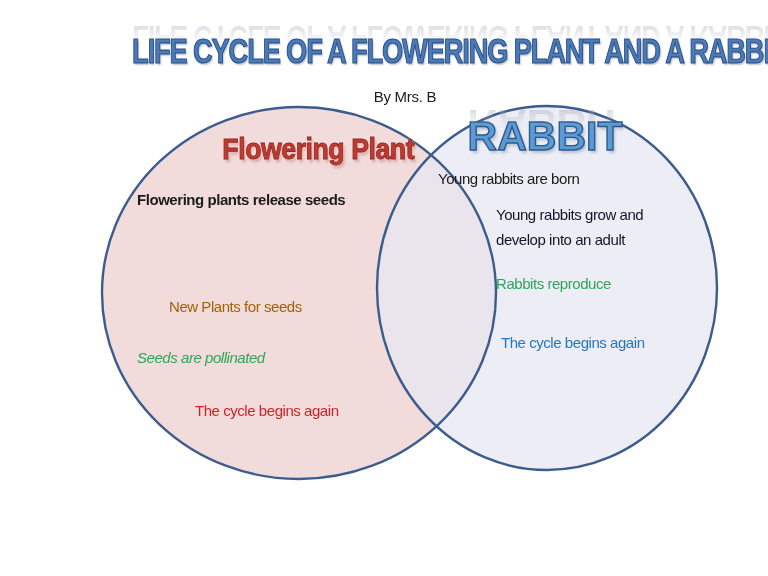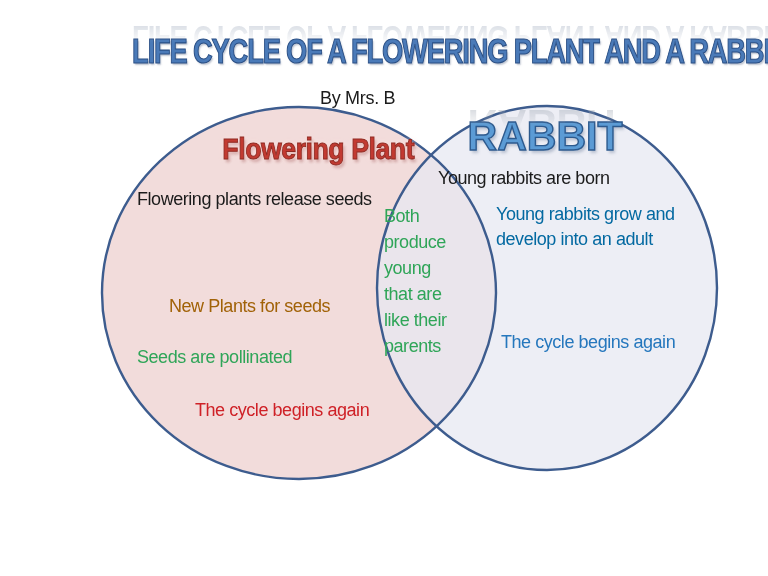--- a/index.html
+++ b/index.html
@@ -20,22 +20,22 @@
   }
   .title-reflection-row { margin-top:-12px; line-height:1; }
   .title-reflection {
     display:inline-block; font-size:35px; font-weight:700; letter-spacing:-1.5px;
     transform:scaleX(0.78) scaleY(-1); transform-origin:center top; white-space:nowrap;
     opacity:0.45; filter:blur(0.4px); text-shadow:none; -webkit-text-stroke-width:0;
     -webkit-mask-image:linear-gradient(to bottom, transparent 35%, rgba(0,0,0,0.9) 100%);
     mask-image:linear-gradient(to bottom, transparent 35%, rgba(0,0,0,0.9) 100%);
   }
 
-  .byline { position:absolute; top:88px; left:280px; width:170px; 
-            font-size:18px; letter-spacing:-0.3px; }
+  .byline { position:absolute; top:88px; left:280px; width:170px; text-align:center;
+            font-size:15px; letter-spacing:-0.3px; }
 
   
   .plant-heading-wrap { position:absolute; left:88px; top:134px; width:294px; text-align:right; line-height:1.1; }
   .plant-heading {
     display:inline-block; font-size:29px; font-weight:700; letter-spacing:-0.5px;
     transform:scaleX(0.92); -webkit-text-stroke-width:0.9px;
     text-shadow:0 0 7px rgba(255,226,224,0.95), 2px 3px 3px rgba(140,60,60,0.40);
     white-space:nowrap;
   }
   .rabbit-heading-wrap { position:absolute; left:395px; top:116px; width:220px; text-align:center; }
@@ -49,26 +49,26 @@
   .rabbit-reflection-row { margin-top:-13px; line-height:1; }
   .rabbit-reflection {
     display:inline-block; font-size:41px; font-weight:700; white-space:nowrap;
     transform:scaleY(-1); transform-origin:center top;
     opacity:0.55; filter:blur(0.4px); -webkit-text-stroke-width:0; text-shadow:none;
     -webkit-mask-image:linear-gradient(to bottom, transparent 40%, rgba(0,0,0,0.9) 100%);
     mask-image:linear-gradient(to bottom, transparent 40%, rgba(0,0,0,0.9) 100%);
   }
 
   
-  .txt { position:absolute; white-space:pre-line; font-size:18px;
+  .txt { position:absolute; white-space:pre-line; font-size:15px;
          letter-spacing:-0.45px; line-height:25px; }
   .t-release     { left:97px;  top:187px; }
   .t-germinate   { left:86px;  top:238px; }
   .t-newplants   { left:129px; top:294px; }
-  .t-pollinated  { left:97px;  top:345px; }
+  .t-pollinated  { left:97px;  top:345px;font-style:italic; }
   .t-plantcycle  { left:155px; top:398px; }
   .t-both        { left:344px; top:203px; line-height:26px; }
   .t-born        { left:398px; top:166px; }
   .t-grow        { left:456px; top:202px; }
   .t-reproduce   { left:456px; top:271px; }
   .t-rabbitcycle { left:461px; top:330px; }
 </style>
 </head>
 <body>
 
@@ -98,30 +98,25 @@
 
   <div class="rabbit-heading-wrap">
     <div class="rabbit-row">
       <span class="rabbit-heading" style="color: rgb(91, 155, 213); -webkit-text-stroke-color: rgb(45, 90, 142);">RABBIT</span>
     </div>
     <div class="rabbit-reflection-row">
       <span class="rabbit-reflection" style="color: rgb(152, 160, 172);">RABBIT</span>
     </div>
   </div>
 
-  <div class="txt t-release" style="color: rgb(27, 27, 27);">Flowering plants release seeds</div>
+  <div class="txt t-release" style="color: rgb(27, 27, 27); font-weight: bold;">Flowering plants release seeds</div>
   <div class="txt t-newplants" style="color: #a16207;">New Plants for seeds</div>
   <div class="txt t-pollinated" style="color: rgb(47, 165, 88);">Seeds are pollinated</div>
   <div class="txt t-plantcycle" style="color: rgb(207, 33, 39);">The cycle begins again</div>
 
-  <div class="txt t-both" style="color: rgb(47, 165, 88);">Both
-produce
-young
-that are
-like their
-parents</div>
 
   <div class="txt t-born" style="color: rgb(27, 27, 27);">Young rabbits are born</div>
-  <div class="txt t-grow" style="color: #0369a1;">Young rabbits grow and
+  <div class="txt t-grow" style="color: #0f172a;">Young rabbits grow and
 develop into an adult</div>
+  <div class="txt t-reproduce" style="color: rgb(47, 165, 88);">Rabbits reproduce</div>
   <div class="txt t-rabbitcycle" style="color: rgb(37, 119, 189);">The cycle begins again</div>
 
 </div>
 
 </body></html>

